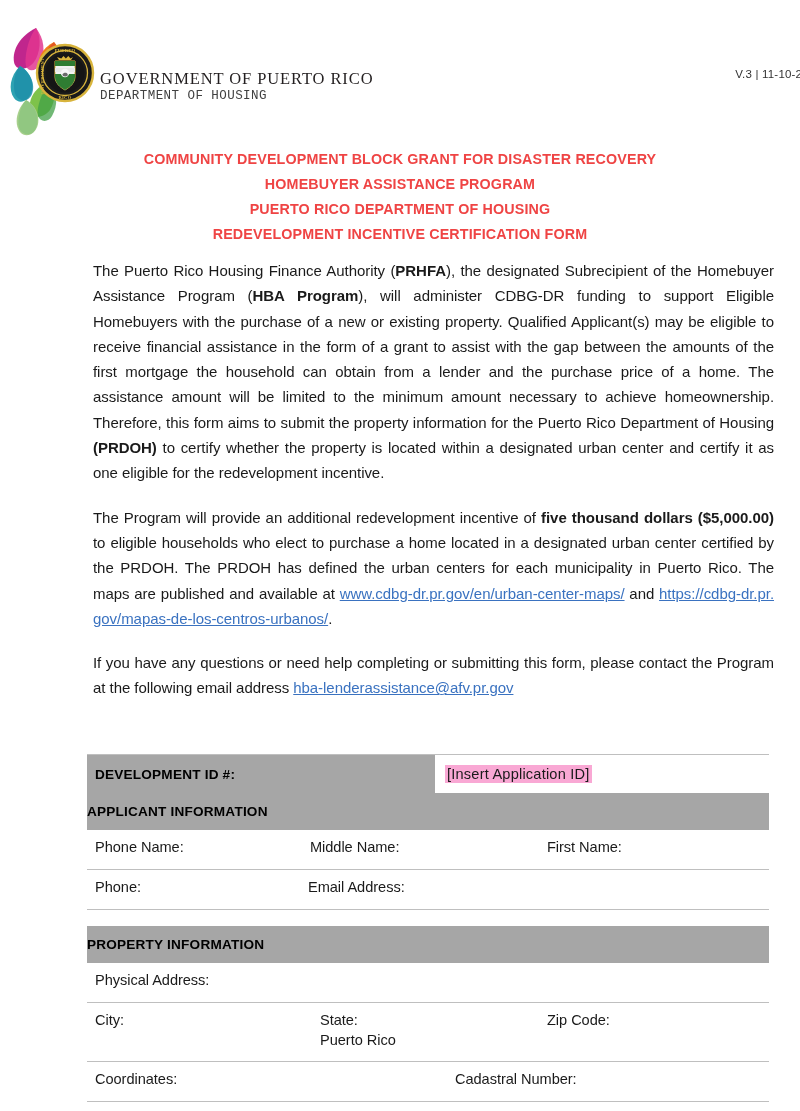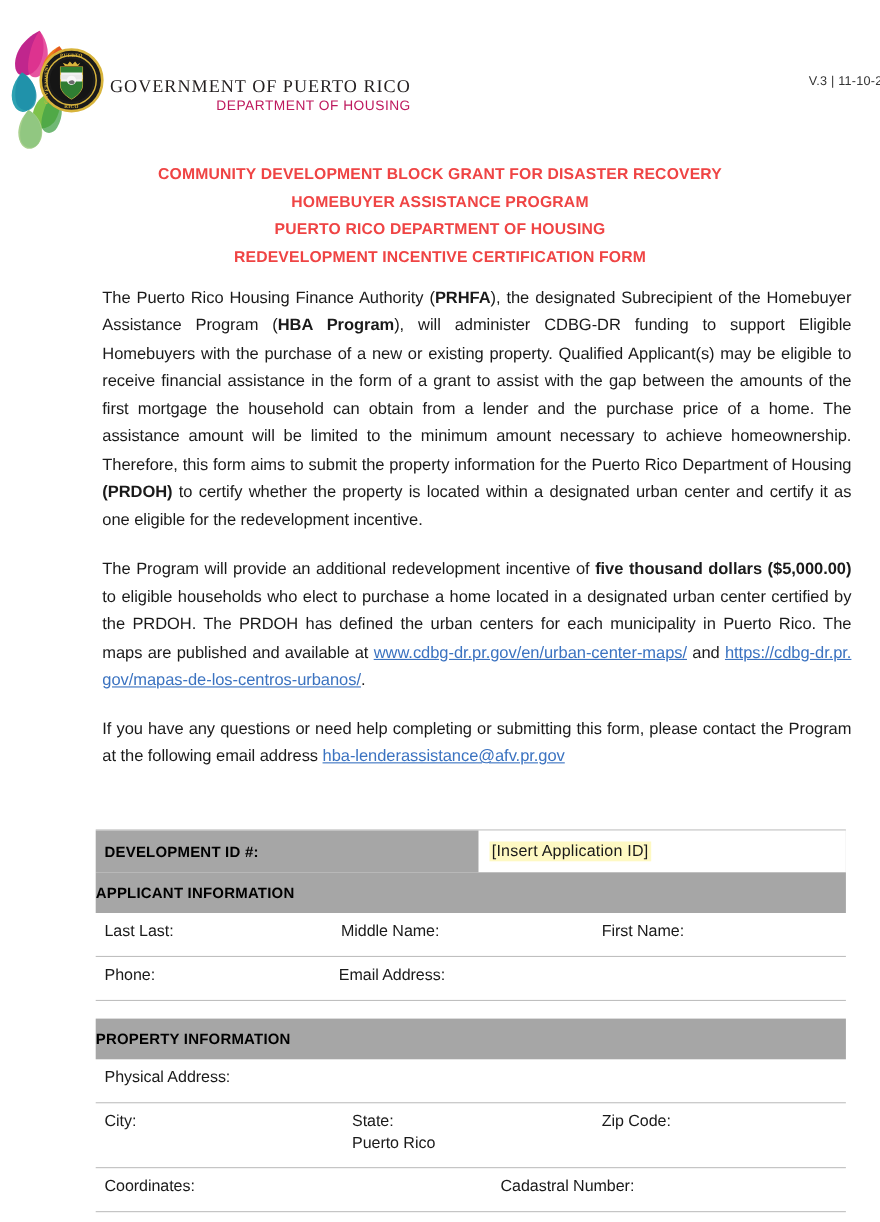--- a/index.html
+++ b/index.html
@@ -41,28 +41,27 @@
   }
   .org-line1 {
     font-family: "Liberation Serif", serif;
     font-size: 16.5px;
     letter-spacing: 0.9px;
     color: #231f20;
     line-height: 1.05;
     white-space: nowrap;
   }
   .org-line2 {
-    font-family: Liberation Sans, sans-serif;
+    font-family: Liberation Mono, monospace;
     font-size: 12.5px;
     letter-spacing: 0.45px;
-    color: #be185d;
+    color: #404040;
     line-height: 1.2;
     margin-top: 2px;
     white-space: nowrap;
-    text-align: right;
   }
   .version {
     position: absolute;
     right: 22px;
     top: 68px;
     font-size: 11.5px;
     color: #333333;
     letter-spacing: 0.2px;
     white-space: nowrap;
   }
@@ -144,21 +143,21 @@
     height: 38px;
     background: #ffffff;
     display: flex;
     align-items: center;
     border-bottom: 1px solid #ffffff;
   }
   .appid-value {
     font-weight: normal;
     font-size: 14.6px;
     color: #1a1a1a;
-    background: #fef9c3;
+    background: #f9a8d4;
     padding: 1px 2px;
     margin-left: 10px;
     white-space: nowrap;
   }
   .band-section {
     height: 37px;
     display: flex;
     align-items: center;
   }
   .band-section .lbl { padding-left: 0; }
@@ -257,21 +256,21 @@
     <div class="appid-cell">
       <span class="appid-value">[Insert Application ID]</span>
     </div>
   </div>
 
   <div class="row band band-section">
     <span class="lbl">APPLICANT INFORMATION</span>
   </div>
 
   <div class="row fields hairline">
-    <span class="fld" style="left:8px;">Last Last:</span>
+    <span class="fld" style="left:8px;">Phone Name:</span>
     <span class="fld" style="left:223px;">Middle Name:</span>
     <span class="fld" style="left:460px;">First Name:</span>
   </div>
 
   <div class="row fields hairline">
     <span class="fld" style="left:8px;">Phone:</span>
     <span class="fld" style="left:221px;">Email Address:</span>
   </div>
 
   <div class="spacer-white"></div>

